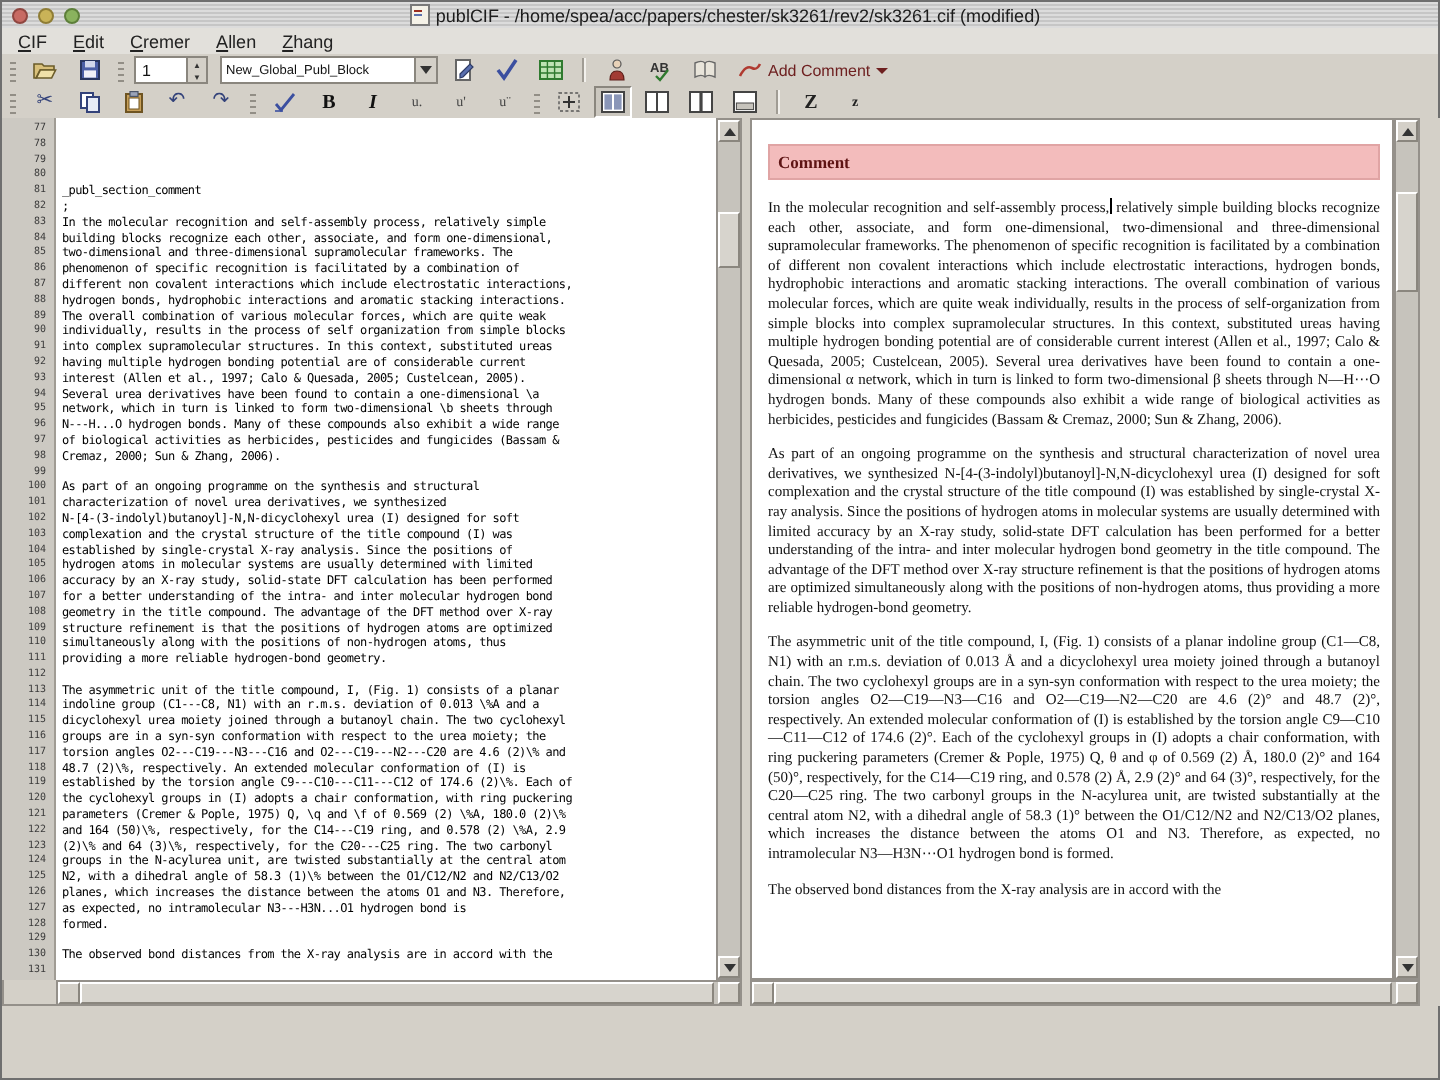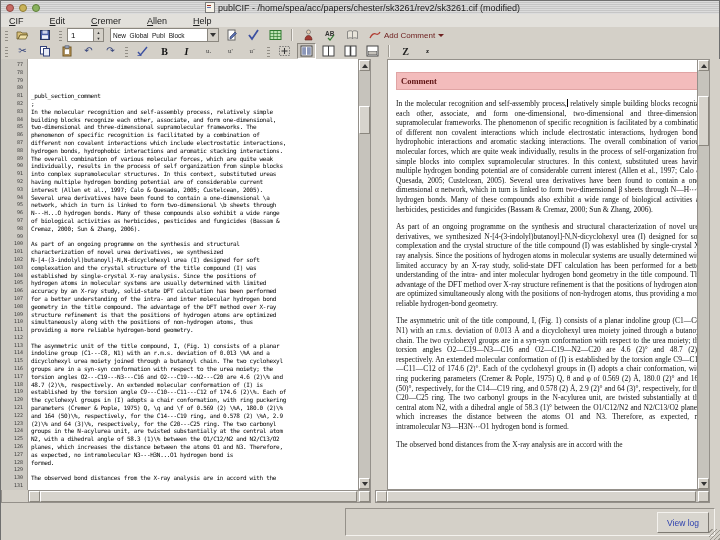--- a/index.html
+++ b/index.html
@@ -17,21 +17,21 @@
   .light.yellow{background:#c9b358;border-color:#8f7d35;}
   .light.green{background:#8ab25e;border-color:#5d7f3a;}
   .title-wrap{flex:1;display:flex;justify-content:center;align-items:center;gap:3px;min-width:0;}
   .doc-icon{width:8px;height:9px;background:#f5f2e8;border:1px solid #7a7a7a;position:relative;display:inline-block;}
   .doc-icon:after{content:"";position:absolute;left:1px;top:2px;width:4px;height:1px;background:#9a2c20;box-shadow:0 2px 0 #5a6fae;}
   .title-text{font-size:9px;color:#1c1c1c;white-space:nowrap;overflow:hidden;}
   .lights-spacer{width:48px;}
 
   
   .menubar{position:absolute;top:13px;left:0;right:0;height:13px;background:#e2e0db;
-    border-bottom:1px solid #9c9a94;display:flex;align-items:center;gap:26px;padding:0 8px;font-size:9px;color:#222;}
+    border-bottom:1px solid #9c9a94;display:flex;align-items:center;gap:13px;padding:0 8px;font-size:9px;color:#222;}
   .menu-item::first-letter{text-decoration:underline;}
   .menu-item{cursor:default;}
 
   
   .toolbar{position:absolute;left:0;right:0;background:#d4d0c8;display:flex;align-items:center;gap:3px;padding:0 2px;}
   .toolbar1{top:26px;height:16px;border-bottom:1px solid #c2beb6;}
   .toolbar2{top:42px;height:16px;border-bottom:1px solid #a8a49c;}
   .tb-handle{width:3px;height:12px;margin:0 2px;
     background:repeating-linear-gradient(0deg,#928e86 0 1px,transparent 1px 3px);}
   .tb-sep{width:1px;height:12px;background:#a09c94;border-right:1px solid #f2f0ec;margin:0 3px;}
@@ -62,21 +62,21 @@
   .panes-border{position:absolute;top:0;left:0;width:370px;height:444px;border:1px solid #94908a;box-sizing:border-box;}
   .gutter{position:absolute;top:0;left:0;width:27px;height:431px;background:#ccc9c2;border-right:1px solid #a09c94;
      box-sizing:border-box;overflow:hidden;padding-top:2px;}
   .gutter-line{height:7.8px;line-height:7.8px;font-family:"DejaVu Sans Mono",monospace;font-size:5px;color:#3a3a3a;
      text-align:right;padding-right:4px;}
   .editor{position:absolute;top:0;left:27px;width:330px;height:431px;background:#fff;overflow:hidden;padding:2px 0 0 3px;box-sizing:border-box;}
   .code-line{height:7.8px;line-height:7.8px;font-family:"DejaVu Sans Mono",monospace;font-size:6px;letter-spacing:-0.3px;
      color:#000;white-space:pre;}
   .divider{position:absolute;top:0;left:370px;width:4px;height:444px;background:#d4d0c8;}
   .preview{position:absolute;top:0;left:374px;width:322px;height:431px;background:#fff;border:1px solid #94908a;
-     box-sizing:border-box;overflow:hidden;padding:12px 6px 0 8px;margin-left:12px;}
+     box-sizing:border-box;overflow:hidden;padding:12px 6px 0 8px;}
   .cmt-header{background:#f3bcbc;border:1px solid #e0a4a4;color:#5e1414;font-weight:bold;
      font-size:8.5px;padding:3px 4px;margin-bottom:9px;font-family:"Liberation Serif",serif;}
   .pv-p{margin:0 0 8px 0;font-family:"Liberation Serif",serif;font-size:7.5px;line-height:9.6px;
      color:#111;text-align:justify;}
   .caret{display:inline-block;width:1px;height:8px;background:#000;vertical-align:-1px;}
 
   
   .vscroll{position:absolute;top:0;width:13px;height:431px;background:#c6c3bc;border:1px solid #94908a;box-sizing:border-box;}
   .vscroll.left{left:357px;} .vscroll.right{left:696px;}
   .sb-btn{position:absolute;left:0;width:11px;height:11px;background:#d4d0c8;border:1px solid #8a867e;
@@ -122,21 +122,21 @@
       <span class="title-text">publCIF - /home/spea/acc/papers/chester/sk3261/rev2/sk3261.cif (modified)</span>
     </div>
     <div class="lights-spacer"></div>
   </div>
 
   <div class="menubar">
     <span class="menu-item">CIF</span>
     <span class="menu-item">Edit</span>
     <span class="menu-item">Cremer</span>
     <span class="menu-item">Allen</span>
-    <span class="menu-item">Help</span>
+    <span class="menu-item">Zhang</span>
   </div>
 
   <div class="toolbar toolbar1">
     <div class="tb-handle"></div>
     <div class="tb">
       <svg width="13" height="12" viewBox="0 0 13 12">
         <path d="M1 3h4l1 1h5v2H4L2 10H1z" fill="#d9c07a" stroke="#6b5c2a" stroke-width="0.8"></path>
         <path d="M2.2 10l2-4h7.6l-2 4z" fill="#efe0a8" stroke="#6b5c2a" stroke-width="0.8"></path>
       </svg>
     </div>
@@ -457,21 +457,14 @@
         </div>
       <div class="hthumb"></div>
       <div class="hs-btn rt">
           <span class="t-rt"></span>
         </div>
     </div>
 
     <div class="right-margin"></div>
   </div>
 
-  <div class="statusbar">
-    <div class="status-field"></div>
-    <div class="viewlog">
-      <span>View log</span>
-    </div>
-    <div class="grip"></div>
-  </div>
 
 </div>
 
 </body></html>

